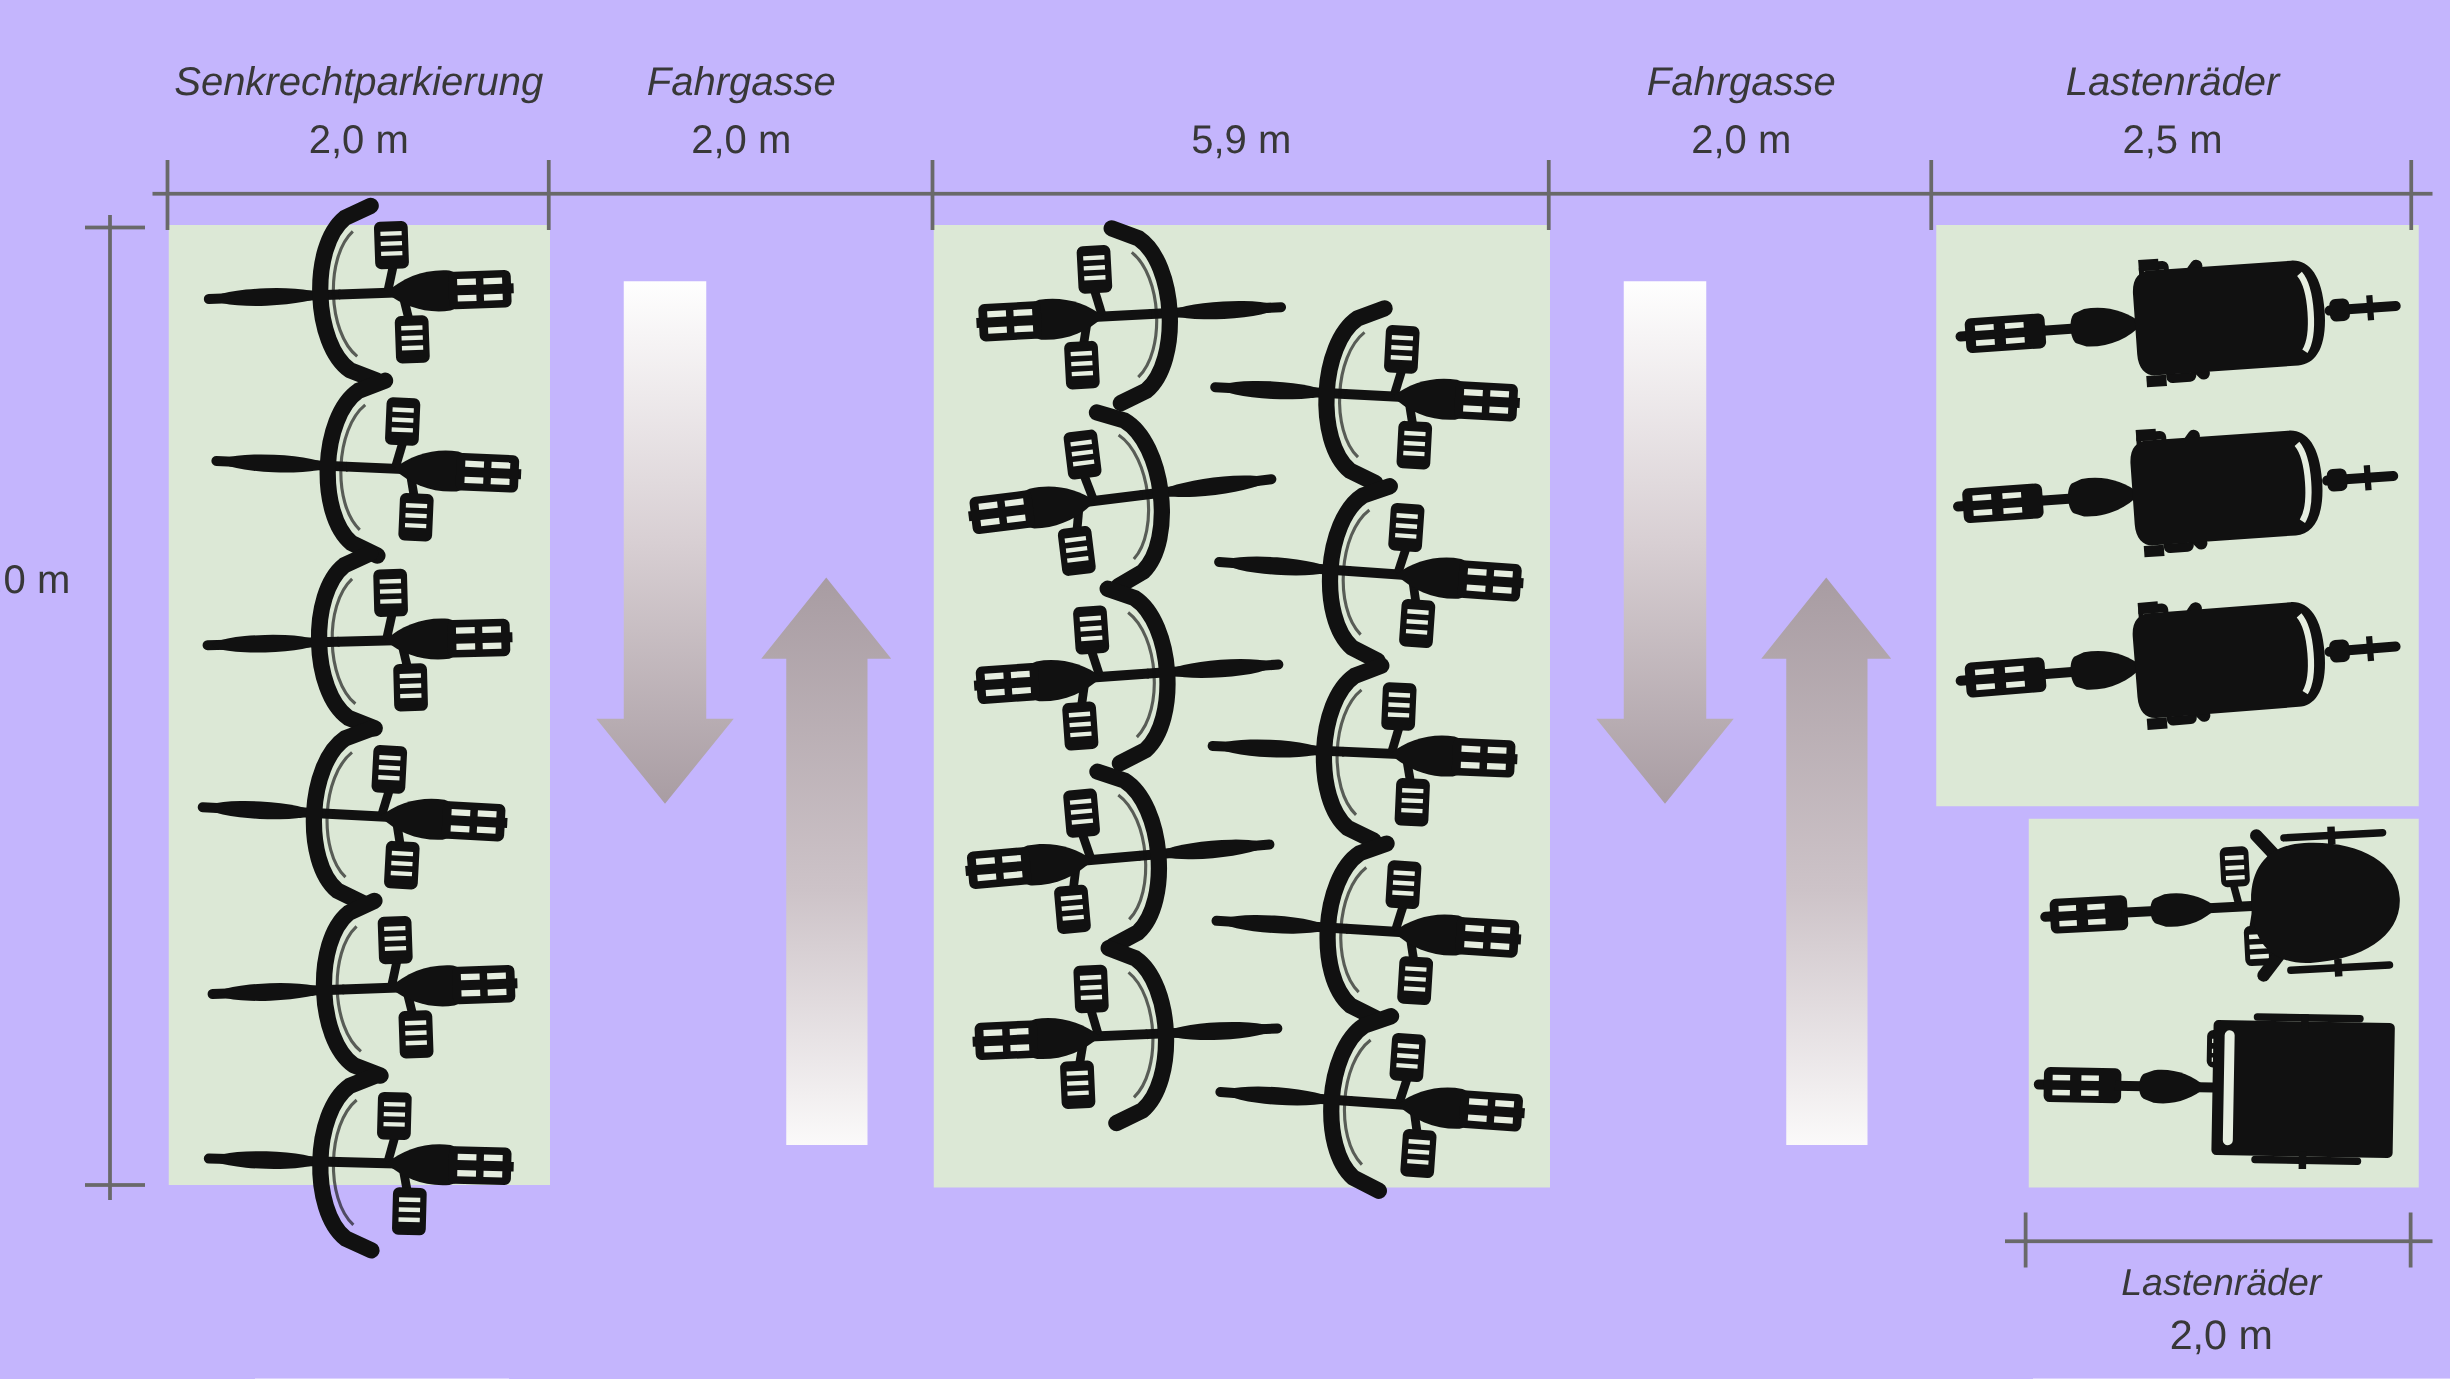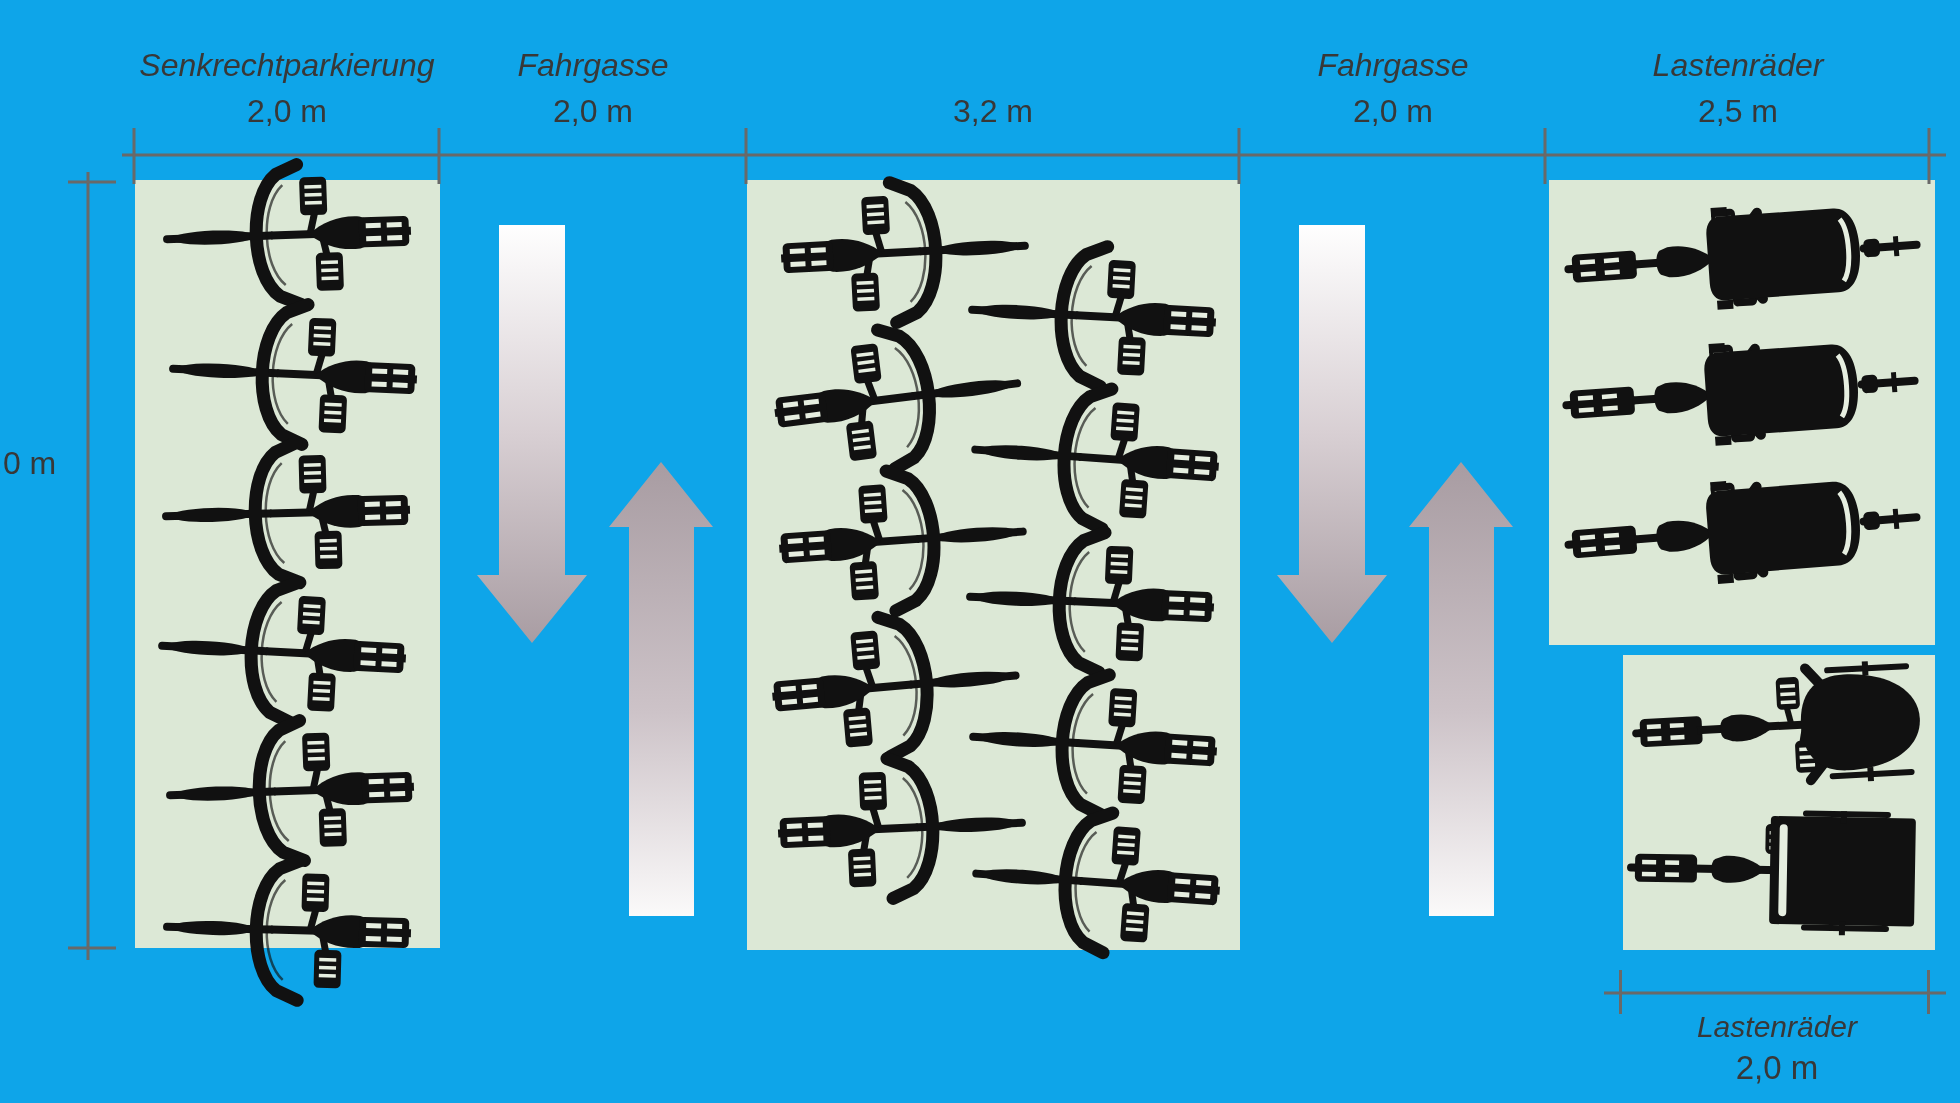--- a/index.html
+++ b/index.html
@@ -1,17 +1,17 @@
 <!DOCTYPE html>
 <html><head>
 <meta charset="utf-8">
 <style>
   html,body{margin:0;padding:0;background:#ffffff;}
   .canvas{
-    position:relative;width:1960px;height:1103px;background:#0ea5e9;
+    position:relative;width:1960px;height:1103px;background:#c4b5fd;
     overflow:hidden;font-family:"Liberation Sans", sans-serif;color:#383838;
   }
   .art{position:absolute;left:0;top:0;width:1960px;height:1103px;}
   .lbl{position:absolute;text-align:center;white-space:nowrap;line-height:1.1;}
   .seg-name{top:48px;width:460px;font-size:32px;font-style:italic;}
   .seg-meas{top:94px;width:460px;font-size:32px;}
   .left-meas{left:-6px;top:446px;width:140px;text-align:left;font-size:32px;}
   .bot-name{left:1597px;top:1010px;width:360px;font-size:30px;font-style:italic;}
   .bot-meas{left:1597px;top:1050px;width:360px;font-size:33px;}
 </style>
@@ -206,21 +206,21 @@
     <use href="#trike1" transform="translate(1777,726) rotate(-3) translate(-145,-60)"></use>
     <use href="#trike2" transform="translate(1772,870) rotate(1) translate(-145,-60)"></use>
   </svg>
 
   <div class="lbl seg-name" style="left:57px">Senkrechtparkierung</div>
   <div class="lbl seg-meas" style="left:57px">2,0 m</div>
 
   <div class="lbl seg-name" style="left:363px">Fahrgasse</div>
   <div class="lbl seg-meas" style="left:363px">2,0 m</div>
 
-  <div class="lbl seg-meas" style="left:763px">3,2 m</div>
+  <div class="lbl seg-meas" style="left:763px">5,9 m</div>
 
   <div class="lbl seg-name" style="left:1163px">Fahrgasse</div>
   <div class="lbl seg-meas" style="left:1163px">2,0 m</div>
 
   <div class="lbl seg-name" style="left:1508px">Lastenräder</div>
   <div class="lbl seg-meas" style="left:1508px">2,5 m</div>
 
   <div class="lbl left-meas">,0 m</div>
 
   <div class="lbl bot-name">Lastenräder</div>

